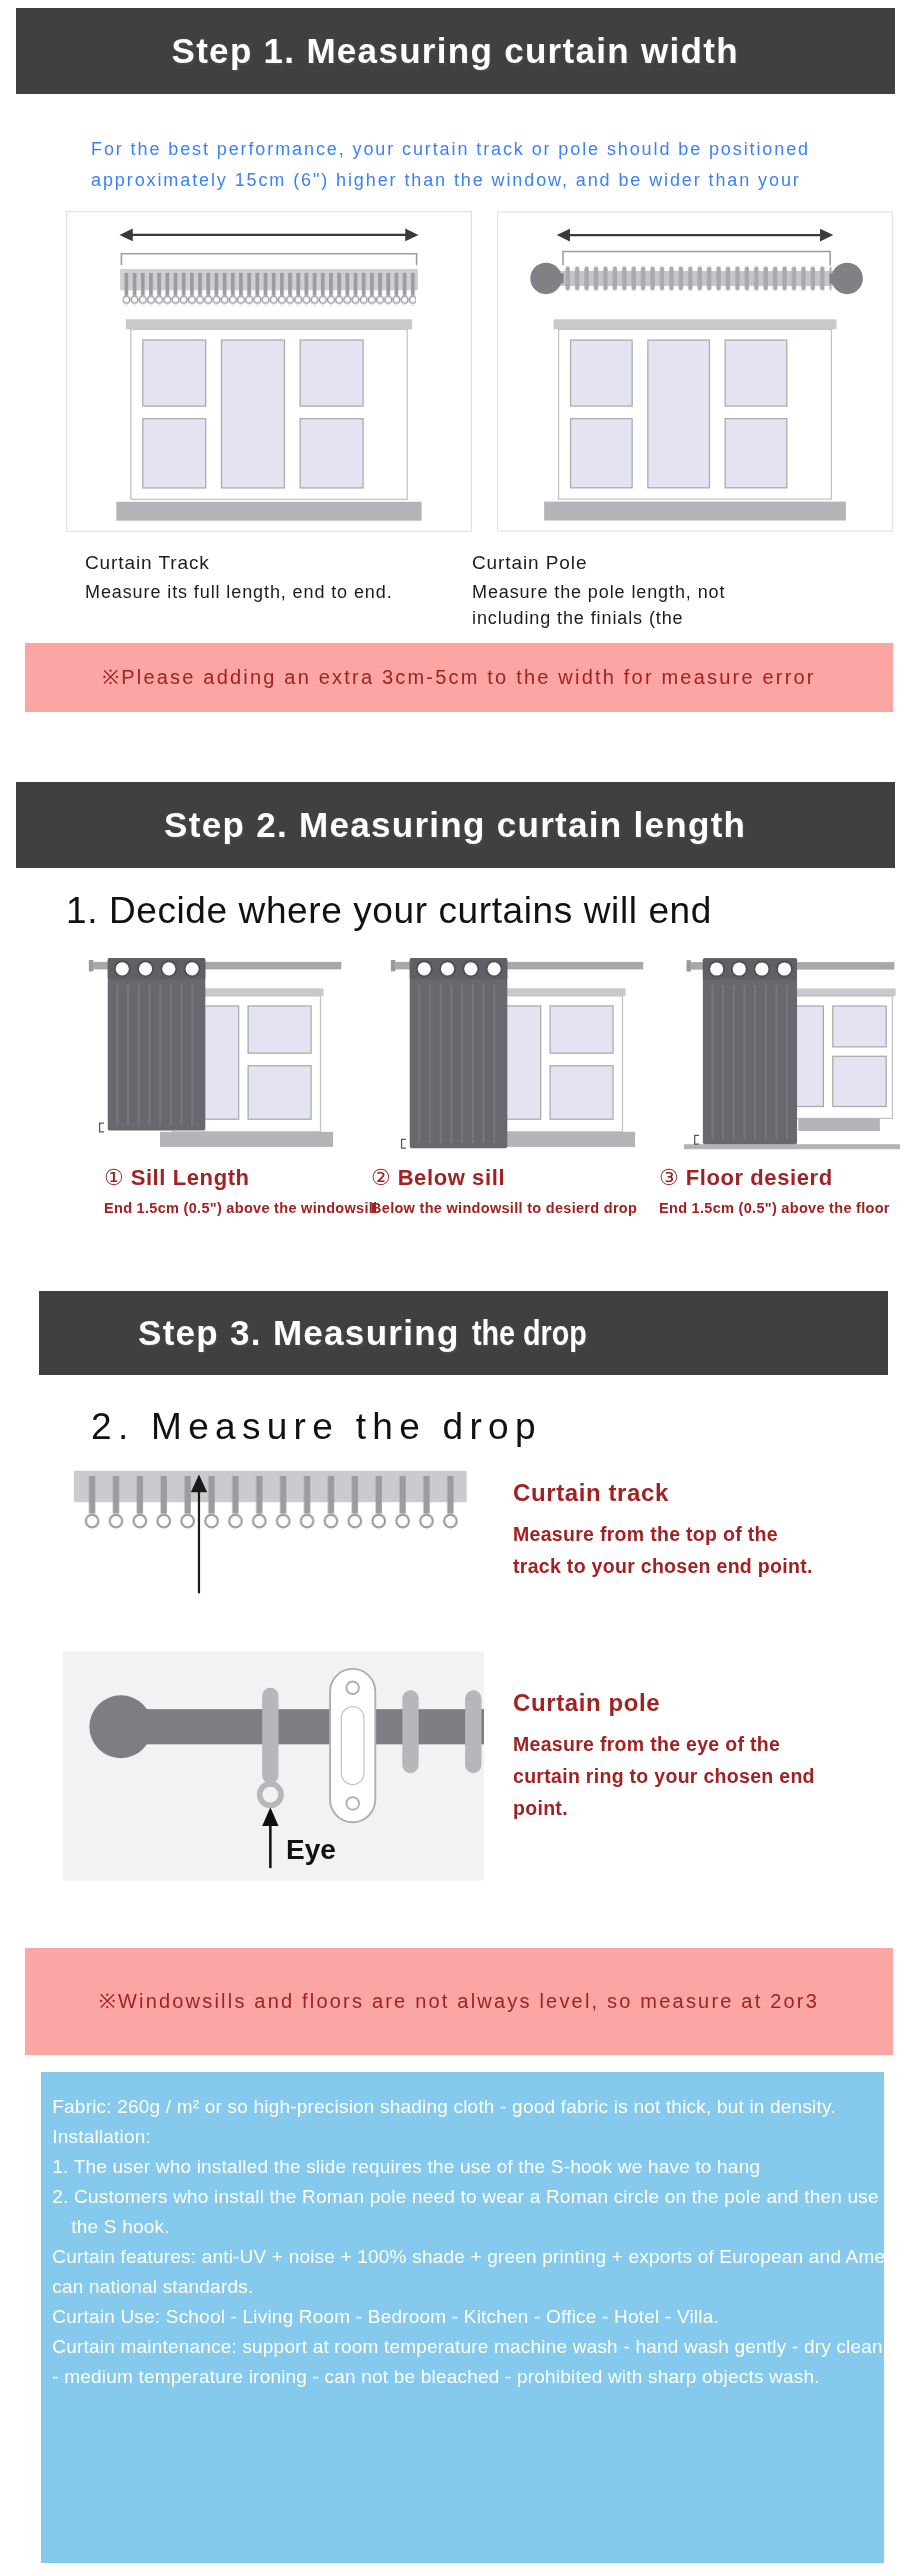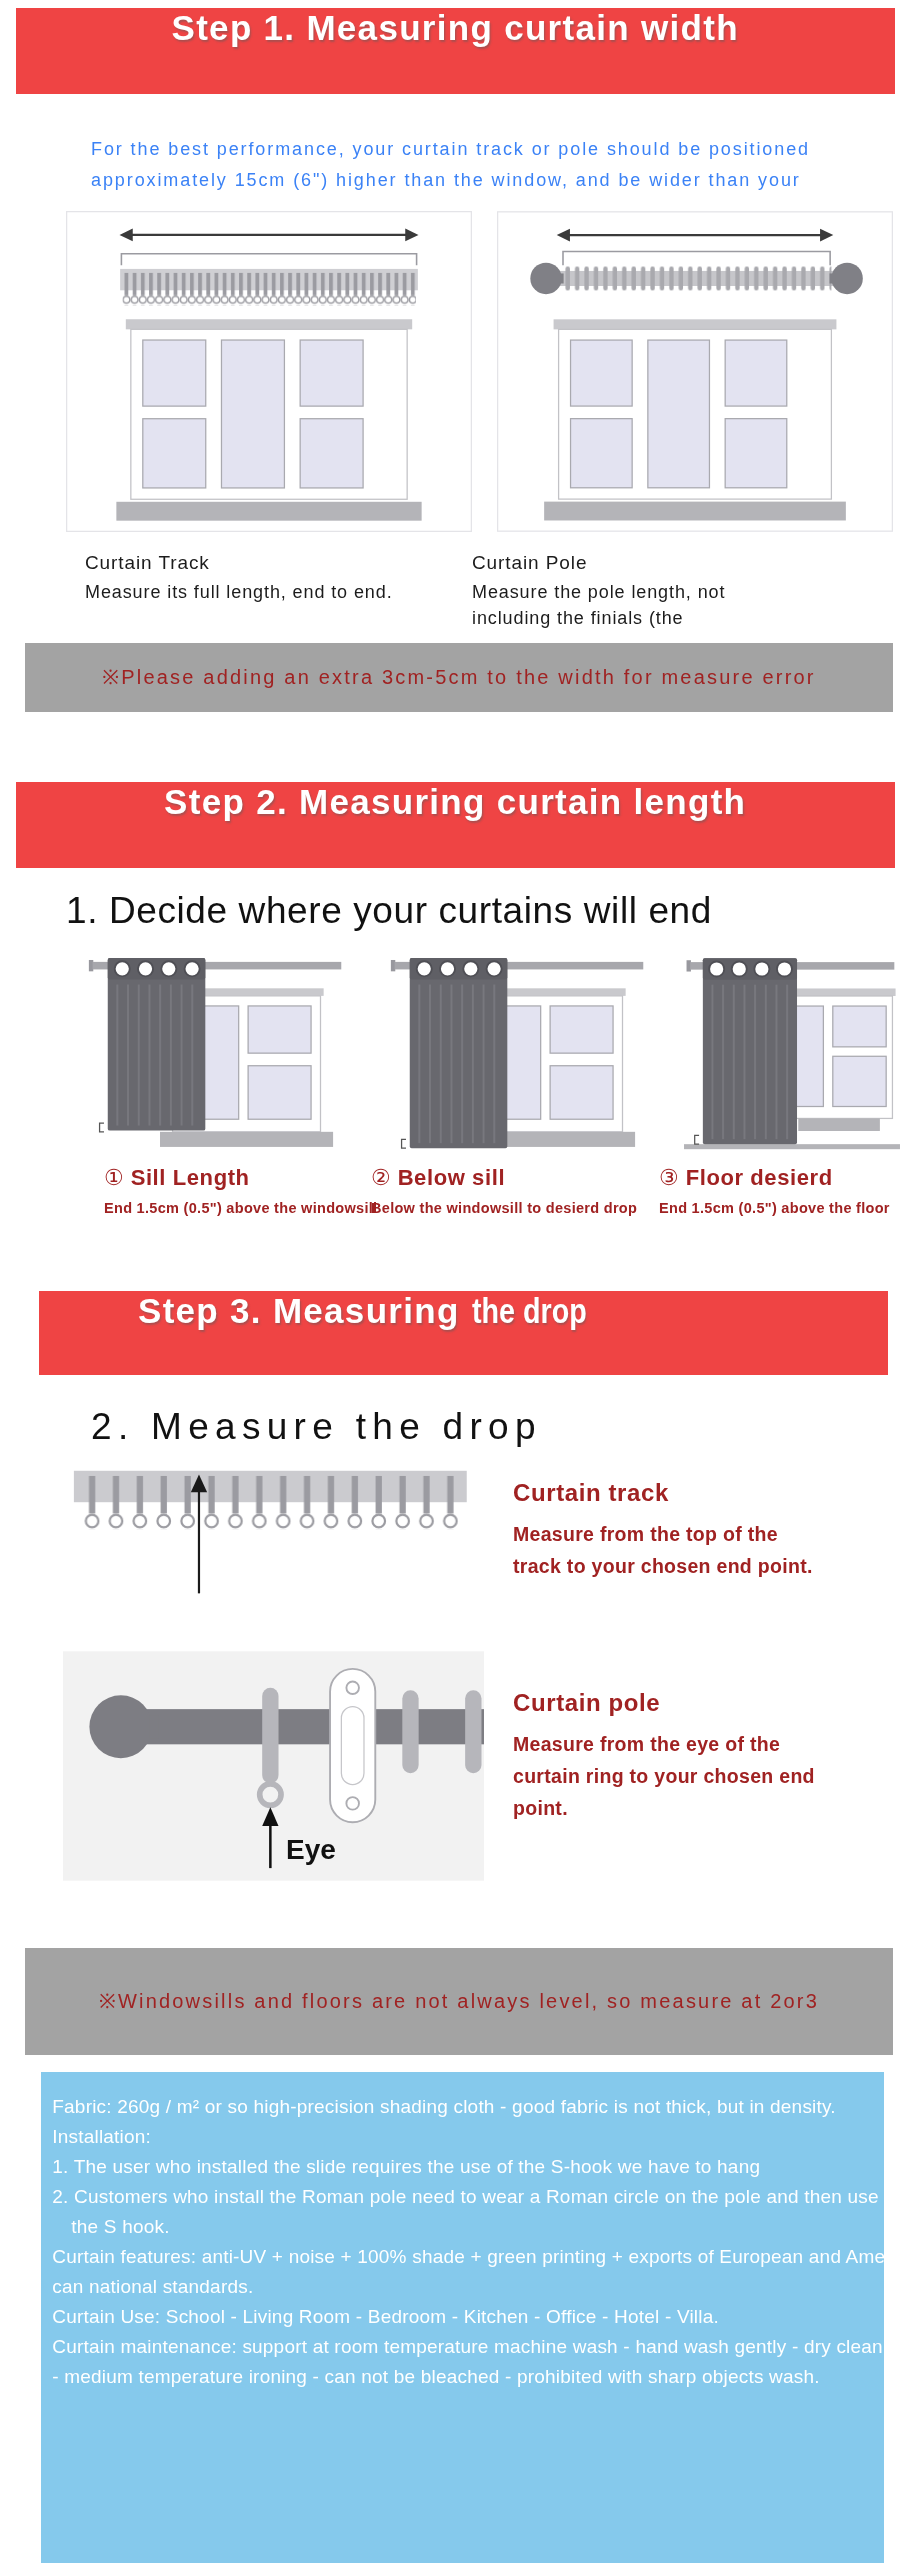--- a/index.html
+++ b/index.html
@@ -1,30 +1,30 @@
 <!DOCTYPE html>
 <html style="font-size:10px"><head>
 <meta charset="utf-8">
 <style>
   html,body{margin:0;padding:0;background:#ffffff;}
   .canvas{position:relative;width:910px;height:2576px;background:#ffffff;
           font-family:"Liberation Sans",sans-serif;overflow:hidden;}
   .abs{position:absolute;}
   
-  .banner{position:absolute;background:#ef4444;display:flex;justify-content:center;}
+  .banner{position:absolute;background:#404040;display:flex;align-items:center;justify-content:center;}
   .banner-text{color:#ffffff;font-weight:bold;font-size:35px;letter-spacing:1.3px;
                text-shadow:1.3px 1.9px 1.9px rgba(90,90,90,.45);}
   .banner-left{justify-content:flex-start;}
   .banner-suffix{display:inline-block;transform:scaleX(.82);transform-origin:left center;
                  margin-left:12.6px;letter-spacing:0;}
   
   .intro-line{color:#3b82f6;font-size:18px;letter-spacing:1.9px;line-height:31px;white-space:nowrap;}
   .caption-title{color:#1c1c1c;font-size:19px;letter-spacing:0.9px;white-space:nowrap;}
   .caption-line{color:#1c1c1c;font-size:18px;letter-spacing:0.9px;white-space:nowrap;}
-  .note{position:absolute;background:#a3a3a3;display:flex;flex-direction:column;
+  .note{position:absolute;background:#fca5a5;display:flex;flex-direction:column;
         align-items:center;justify-content:center;}
   .note-line{color:#A02222;font-size:20px;letter-spacing:2.2px;line-height:33px;white-space:nowrap;}
   .heading{color:#111111;font-weight:normal;font-size:37px;letter-spacing:0.6px;white-space:nowrap;}
   .heading2{letter-spacing:6.3px;}
   
   .opt-title{color:#A02222;font-weight:bold;font-size:22px;letter-spacing:0.6px;white-space:nowrap;}
   .opt-num{font-weight:normal;margin-right:6.3px;}
   .opt-desc{color:#A02222;font-weight:bold;font-size:14.5px;letter-spacing:0.3px;white-space:nowrap;}
   
   .red-title{color:#A02222;font-weight:bold;font-size:24px;letter-spacing:0.6px;white-space:nowrap;}

